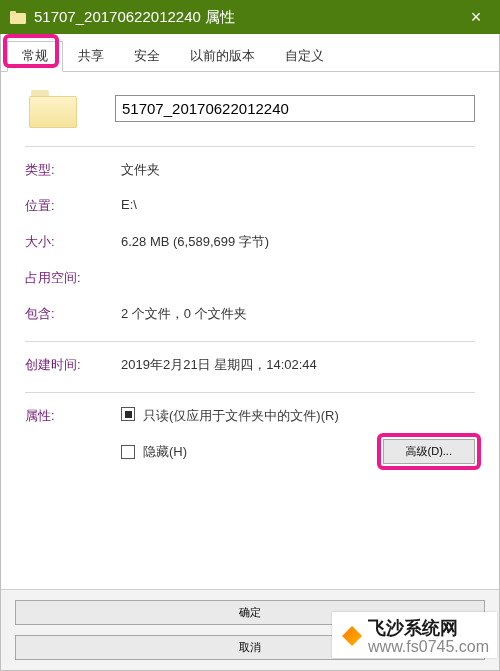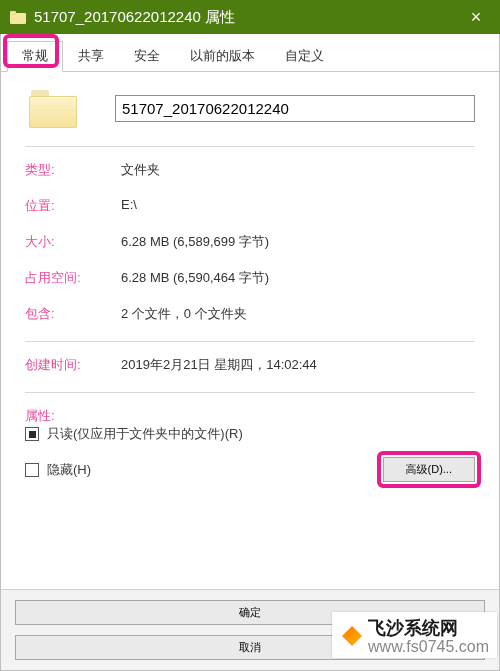--- a/index.html
+++ b/index.html
@@ -79,25 +79,25 @@
   }
   .name-input {
     flex: 1;
     border: 1px solid #8e8e8e;
     padding: 4px 6px;
     font-family: inherit;
     font-size: 15px;
   }
   .sep { border: none; border-top: 1px solid #d9d9d9; margin: 12px 0 14px; }
   .field { display: flex; margin-bottom: 18px; }
-  .label { width: 96px; color: #ec4899; }
+  .label { width: 96px; color: #701a75; }
   .value { flex: 1; color: #333; }
-  .attrs { display: flex; flex-direction: column; }
+  .attrs { display: flex; }
   .attrs .col { flex: 1; }
-  .chk-row { display: flex; align-items: center; margin-bottom: 14px; }
+  .chk-row { display: flex; margin-bottom: 14px; }
   .chk {
     width: 14px; height: 14px; border: 1px solid #555; margin-right: 8px;
     display: inline-flex; align-items: center; justify-content: center;
     position: relative;
   }
   .chk.sq::after {
     content: ""; width: 7px; height: 7px; background: #2a2a2a;
   }
   .btn {
     border: 1px solid #a7a7a7;
@@ -189,21 +189,20 @@
     <div class="field">
         <div class="label">位置:</div>
         <div class="value">E:\</div>
       </div>
     <div class="field">
         <div class="label">大小:</div>
         <div class="value">6.28 MB (6,589,699 字节)</div>
       </div>
     <div class="field">
         <div class="label">占用空间:</div>
-        <div class="value">6.28 MB (6,590,464 字节)</div>
       </div>
     <div class="field">
         <div class="label">包含:</div>
         <div class="value">2 个文件，0 个文件夹</div>
       </div>
 
     <hr class="sep">
 
     <div class="field">
         <div class="label">创建时间:</div>

